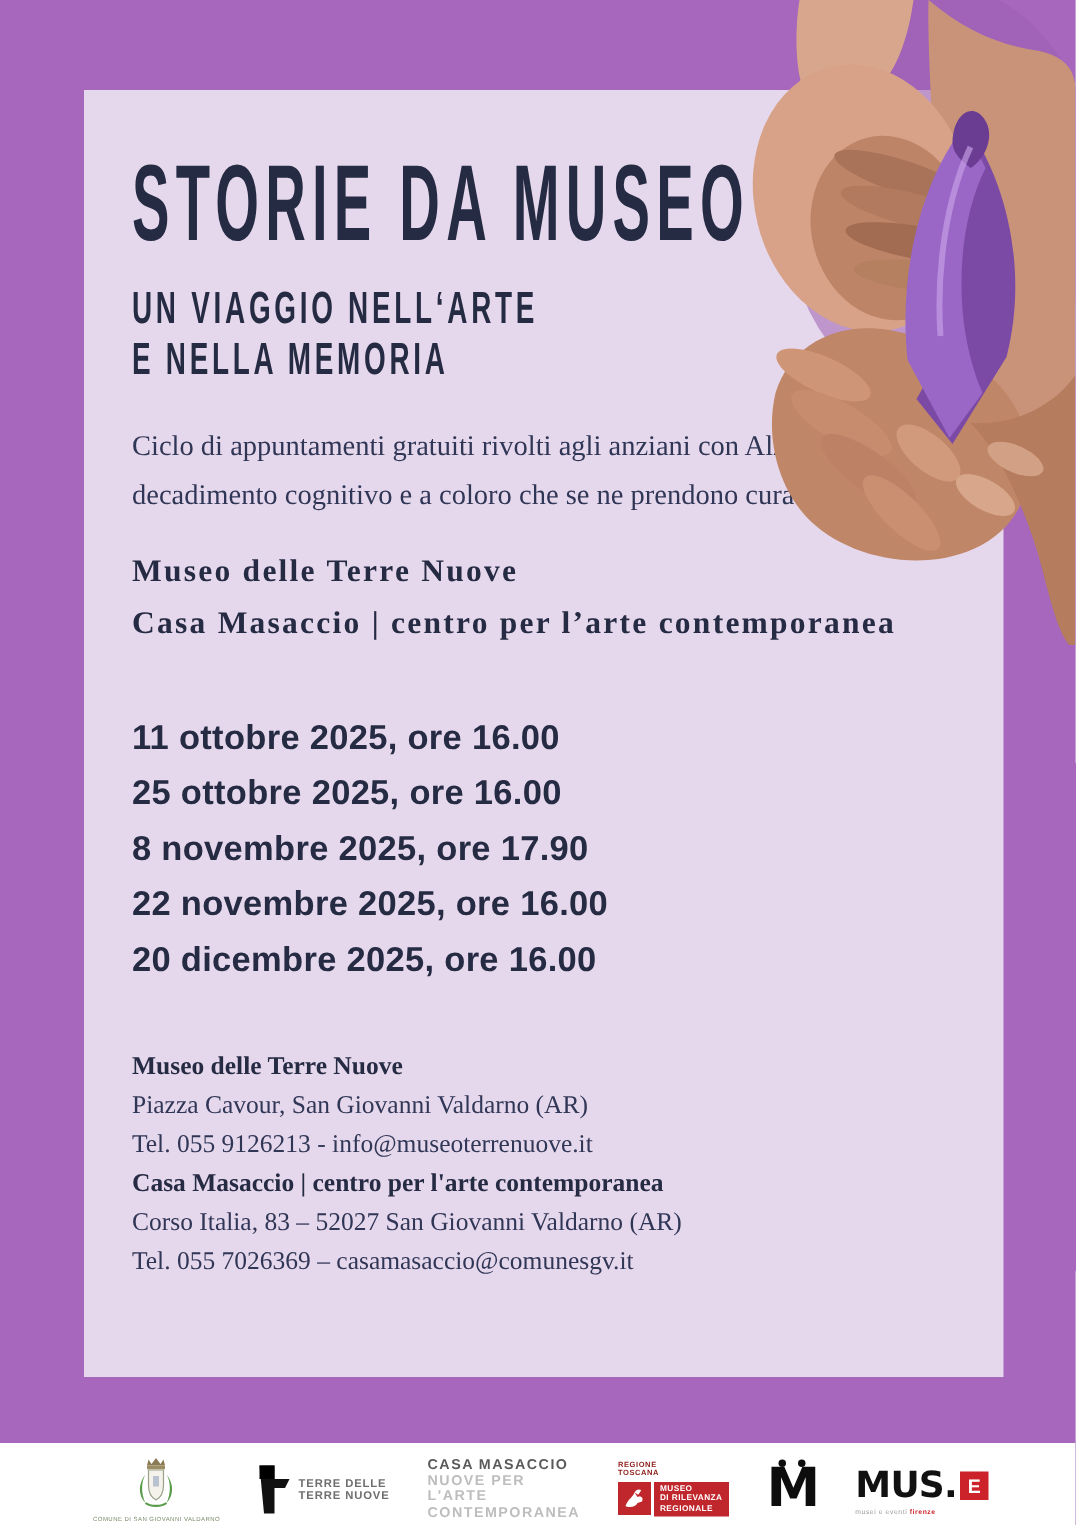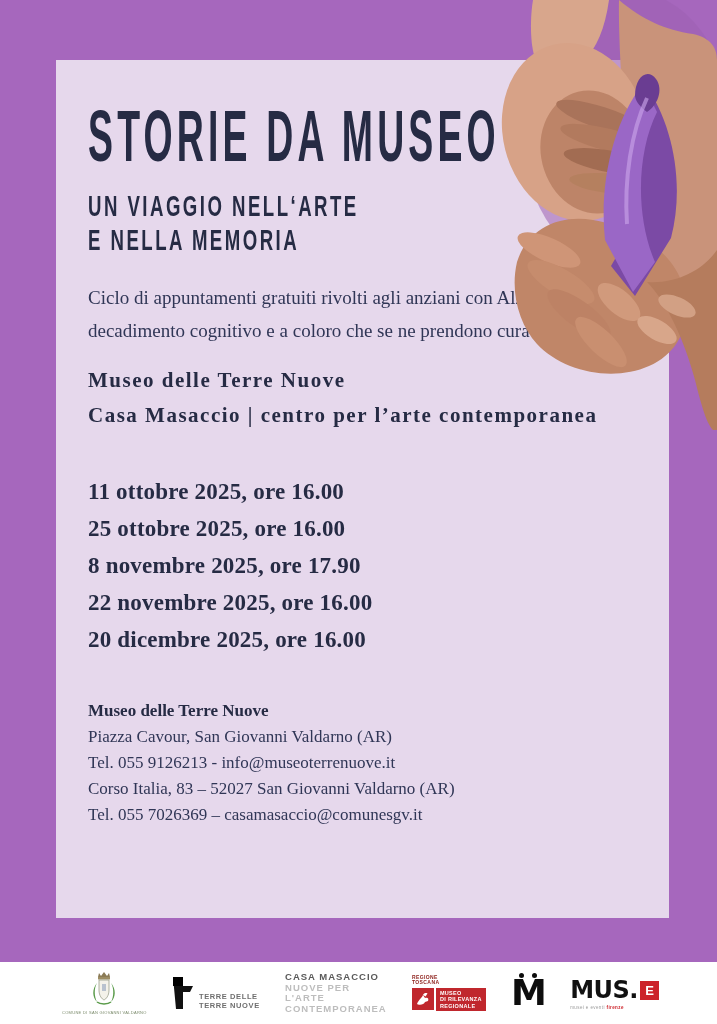--- a/index.html
+++ b/index.html
@@ -32,37 +32,36 @@
   }
   .venues{margin-top:16px;}
   .venue-line{
     font-family:"Liberation Serif",serif;font-weight:700;font-size:21px;
     letter-spacing:1.5px;line-height:35px;color:#262b44;
   }
   .dates{margin-top:40px;}
   .date-line{
     font-size:23px;font-weight:800;line-height:37px;color:#262b44;
     letter-spacing:0.2px;
-    font-family:Liberation Serif, serif;
   }
   .contacts{margin-top:40px;font-family:"Liberation Serif",serif;color:#303656;}
   .contacts-heading{font-size:17px;line-height:25px;}
   .contact-line{font-size:17px;line-height:26px;}
   .contact-line.bold{font-weight:700;color:#262b44;}
 
   
   .photo{position:absolute;top:0;right:0;z-index:3;}
 
   
   .footer{
     position:absolute;left:0;bottom:0;width:717px;height:62px;background:#ffffff;
     z-index:4;display:flex;align-items:center;justify-content:space-between;
     box-sizing:border-box;padding:0 58px 0 62px;
   }
-  .logo{display:flex;align-items:flex-end;}
+  .logo{display:flex;align-items:center;}
   .crest{flex-direction:column;align-items:center;}
   .crest-caption{font-size:4px;color:#7a8a6a;letter-spacing:0.3px;margin-top:1px;text-transform:uppercase;}
   .mtn-text{margin-left:5px;font-size:7.5px;line-height:8.5px;color:#6e6e6e;letter-spacing:0.6px;font-weight:700;}
   .casa-text{font-size:9.5px;line-height:10.5px;letter-spacing:1px;font-weight:700;}
   .casa-line1{color:#5a5a5a;}
   .casa-rest{color:#bdbdbd;font-weight:700;}
   .regione{flex-direction:column;align-items:flex-start;}
   .regione-head{font-size:5px;line-height:5.5px;color:#8c1d18;font-weight:700;letter-spacing:0.4px;margin-bottom:2px;}
   .regione-row{display:flex;align-items:stretch;}
   .pegasus-box{width:22px;height:22px;background:#c0272d;display:flex;align-items:center;justify-content:center;}
@@ -110,20 +109,21 @@
       <div class="date-line">25 ottobre 2025, ore 16.00</div>
       <div class="date-line">8 novembre 2025, ore 17.90</div>
       <div class="date-line">22 novembre 2025, ore 16.00</div>
       <div class="date-line">20 dicembre 2025, ore 16.00</div>
     </div>
 
     <div class="contacts">
       <div class="contact-line bold">Museo delle Terre Nuove</div>
       <div class="contact-line">Piazza Cavour, San Giovanni Valdarno (AR)</div>
       <div class="contact-line">Tel. 055 9126213 - info@museoterrenuove.it</div>
+      <div class="contact-line bold">Casa Masaccio | centro per l'arte contemporanea</div>
       <div class="contact-line">Corso Italia, 83 – 52027 San Giovanni Valdarno (AR)</div>
       <div class="contact-line">Tel. 055 7026369 – casamasaccio@comunesgv.it</div>
     </div>
   </div>
 
   <svg class="photo" width="220" height="430" viewBox="0 0 220 430">
     <ellipse cx="130" cy="130" rx="105" ry="140" fill="#9c60b2" opacity="0.55"></ellipse>
 
     <path d="M122,0 C146,20 168,30 196,34 C214,38 220,48 220,60 L220,252 C220,282 199,297 177,283 C155,268 139,230 133,180 C127,134 121,40 122,0 Z" fill="#c9937a"></path>
 

